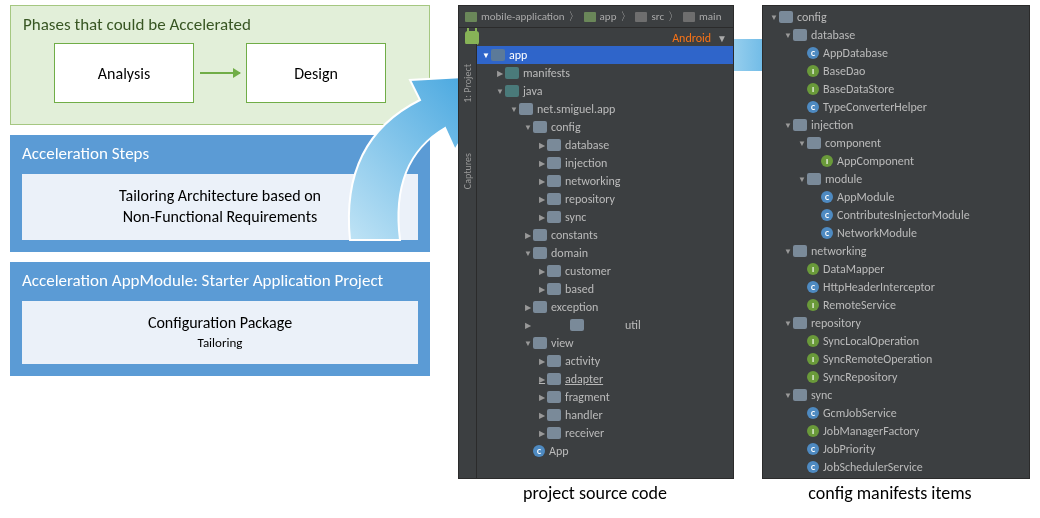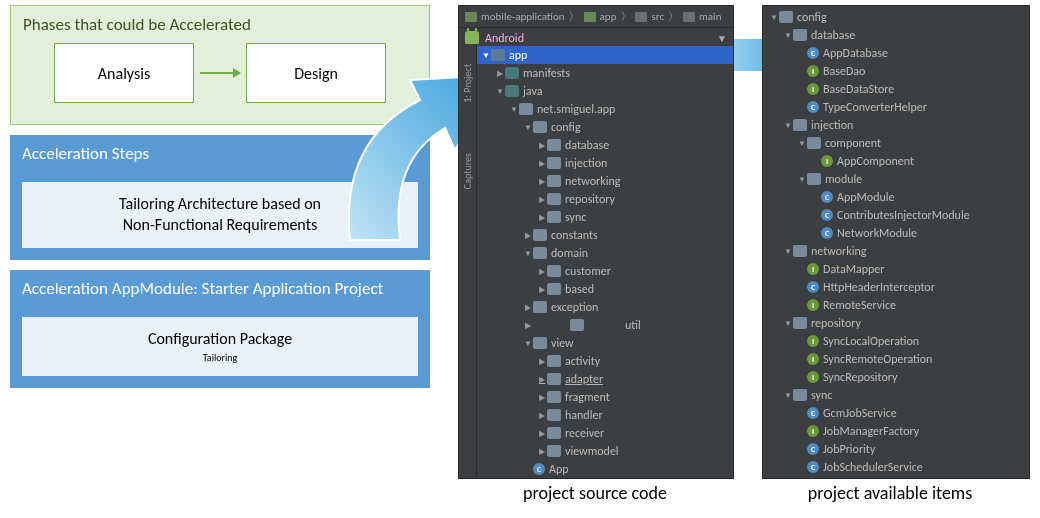--- a/index.html
+++ b/index.html
@@ -6,38 +6,38 @@
   body { width: 1040px; height: 518px; background: #fff; position: relative; }
   .left-col { position: absolute; left: 10px; top: 5px; width: 420px; }
   .panel { border: 1px solid #aaa; padding: 8px 12px 12px 12px; margin-bottom: 10px; }
   .panel-title { font-size: 17px; margin-bottom: 8px; }
   .green-panel { background: #e2efd9; color: #385623; border: 1px solid #a5c781; height:120px;}
   .blue-panel { background: #5b9bd5; color: #fff; border:none; }
   .phase-row { display:flex; align-items:center; justify-content:center; gap:6px; margin-top:8px;}
   .phase-box { width:140px; height:60px; background:#fff; border:1px solid #70ad47; display:flex; align-items:center; justify-content:center; font-size:16px; color:#000;}
   .arrow-between { width:40px; height:2px; background:#70ad47; position:relative;}
   .arrow-between::after { content:""; position:absolute; right:-1px; top:-4px; border-left:8px solid #70ad47; border-top:5px solid transparent; border-bottom:5px solid transparent;}
-  .inner-box { background:#ebf1f9; color:#000; padding:12px 20px; text-align:center; font-size:16px; line-height:1.3; margin-top:18px;}
-  .inner-box .sub { font-size:10px; margin-top:2px;}
+  .inner-box { background:#ebf1f9; color:#000; padding:12px 20px; text-align:center; font-size:16px; line-height:1.3; margin-top:10px;}
+  .inner-box .sub { font-size:13px; margin-top:2px;}
   .caption { position:absolute; font-size:18px; color:#000; text-align:center;}
   #cap1 { left:470px; top:482px; width:250px;}
   #cap2 { left:770px; top:482px; width:240px;}
 
-  .ide-panel { position:absolute; background:#3c3f41; color:#b7b7b7; font-family:"Segoe UI",sans-serif; font-size:12px; border:1px solid #2b2b2b; }
+  .ide-panel { position:absolute; background:#3c3f41; color:#b7b7b7; font-family:"Segoe UI",sans-serif; font-size:12px; border:1px solid #2b2b2b;text-align:right; }
   #ide1 { left:458px; top:5px; width:276px; height:474px; }
   #ide2 { left:762px; top:5px; width:268px; height:474px; }
   .crumbs { display:flex; align-items:center; gap:4px; padding:3px 6px; background:#3c3f41; border-bottom:1px solid #2b2b2b; font-size:11px; overflow:hidden;}
   .crumb-ic { width:12px; height:10px; background:#6a8759; display:inline-block; border-radius:1px;}
   .crumb-ic.grey { background:#6e6e6e;}
   .crumbs span { color:#aaa; }
   .selector { display:flex; align-items:center; gap:6px; padding:3px 6px; border-bottom:1px solid #2b2b2b; }
   .android-ic { width:14px; height:14px; background:#87b357; border-radius:3px; position:relative;}
   .android-ic::before,.android-ic::after{content:"";position:absolute;width:2px;height:4px;background:#87b357;top:-3px;}
   .android-ic::before{left:2px;}.android-ic::after{right:2px;}
-  .sel-text { color:#f0abfc; flex:1; }
+  .sel-text { color:#f97316; flex:1; }
   .sel-arrow { color:#aaa; font-size:10px;}
   .side-tabs { position:absolute; left:0; top:38px; bottom:0; width:18px; background:#3c3f41; border-right:1px solid #2b2b2b; display:flex; flex-direction:column; align-items:center; gap:50px; padding-top:20px;}
   .side-tab { writing-mode: vertical-rl; transform: rotate(180deg); font-size:10px; color:#999; cursor:pointer;}
   .tree { position:absolute; left:18px; right:0; top:38px; bottom:0; overflow:hidden; padding:2px 0;}
   #ide2 .tree { left:0; top:0; }
   .node { display:flex; align-items:center; height:18px; white-space:nowrap; cursor:default;}
   .node.sel { background:#2f65ca; color:#fff;}
   .tw { width:10px; text-align:center; font-size:8px; color:#999; flex-shrink:0;}
   .tw.open::before{content:"▼";}
   .tw.closed::before{content:"▶";}
@@ -235,25 +235,20 @@
       <div class="node" style="padding-left: 60px;">
         <span class="tw closed"></span>
         <span class="ic pkg"></span>
         <span class="lbl">handler</span>
       </div>
       <div class="node" style="padding-left: 60px;">
         <span class="tw closed"></span>
         <span class="ic pkg"></span>
         <span class="lbl">receiver</span>
       </div>
-      <div class="node" style="padding-left: 60px;">
-        <span class="tw closed"></span>
-        <span class="ic pkg"></span>
-        <span class="lbl">viewmodel</span>
-      </div>
       <div class="node" style="padding-left: 46px;">
         <span class="tw "></span>
         <span class="ic cls">C</span>
         <span class="lbl">App</span>
       </div>
     </div>
 </div>
 
 <div class="ide-panel" id="ide2">
   <div class="tree" id="tree2">
@@ -387,13 +382,13 @@
         <span class="ic cls">C</span>
         <span class="lbl">JobSchedulerService</span>
       </div>
       <div class="node" style="padding-left: 34px;">
         <span class="tw "></span>
       </div>
     </div>
 </div>
 
 <div class="caption" id="cap1">project source code</div>
-<div class="caption" id="cap2">project available items</div>
+<div class="caption" id="cap2">config manifests items</div>
 
 </body></html>

